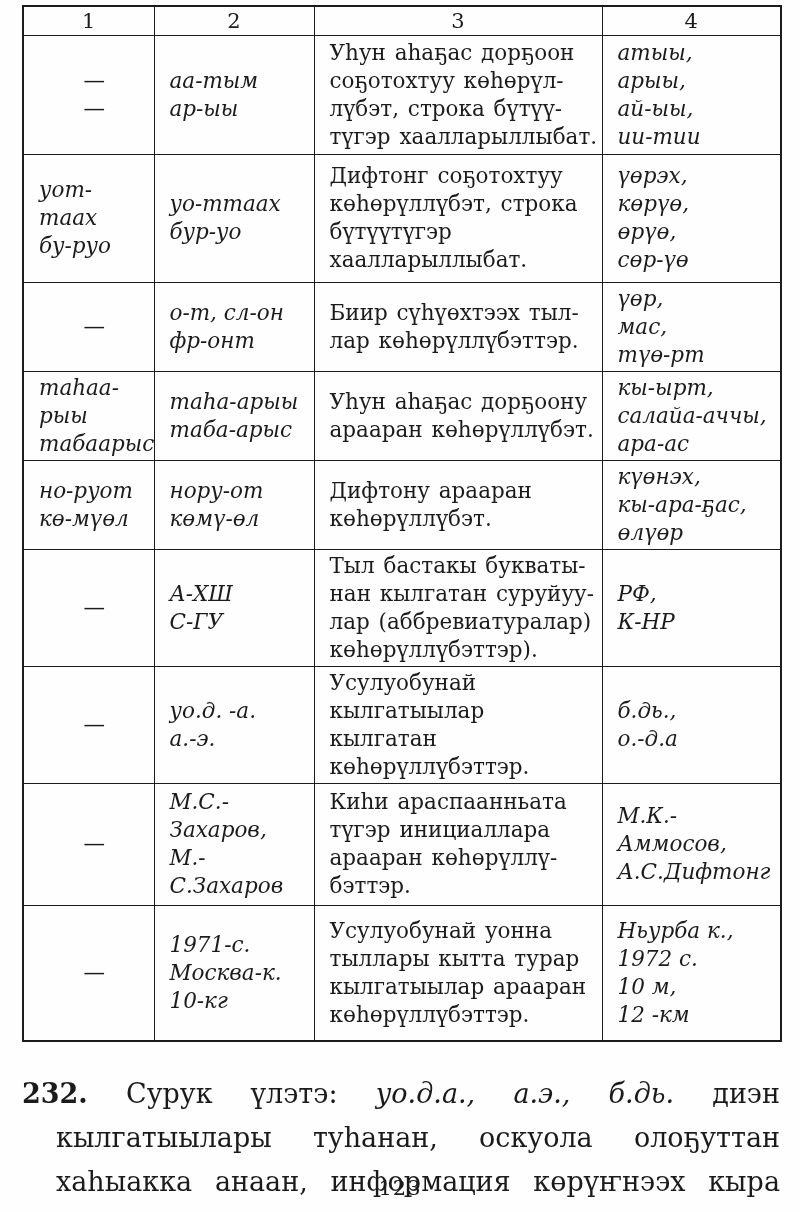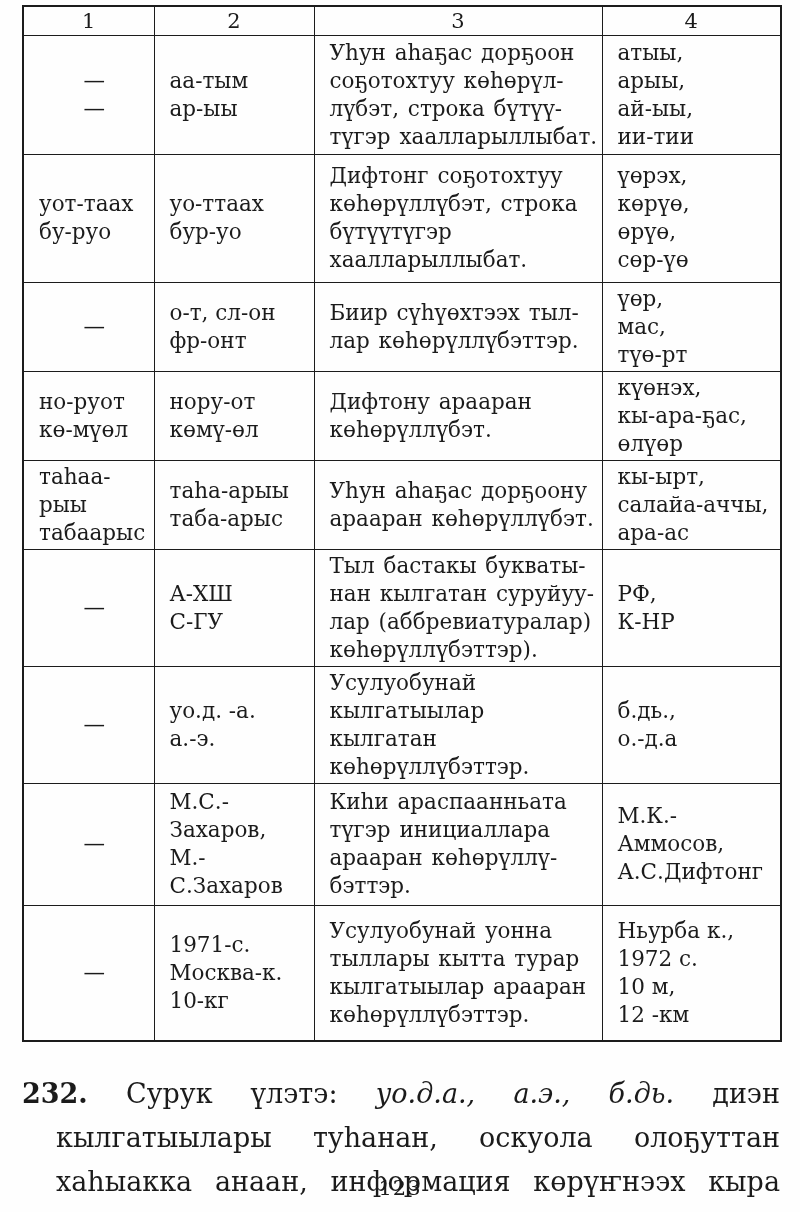--- a/index.html
+++ b/index.html
@@ -33,21 +33,21 @@
   table.rules th:nth-child(1), table.rules td:nth-child(1) { width: 131px; }
   table.rules th:nth-child(2), table.rules td:nth-child(2) { width: 160px; }
   table.rules th:nth-child(3), table.rules td:nth-child(3) { width: 288px; }
   table.rules th:nth-child(4), table.rules td:nth-child(4) { width: 179px; }
   table.rules td {
     white-space: pre-line;
     font-size: 21.5px;
     line-height: 28px;
     padding: 2px 4px 2px 15px;
   }
-  td.col1, td.col2, td.col4 { }
+  td.col1, td.col2, td.col4 { font-style: italic; }
   td.col3 {
     font-style: normal;
     padding-left: 12px;
     word-spacing: 2px;
   }
   td.col4 { padding-left: 11px; }
   td.dash { text-align: center; font-style: normal; }
   .exercise {
     margin: 30px 5px 0 22px;
     width: 758px;
@@ -117,40 +117,40 @@
           <td class="col1 dash">—</td>
           <td class="col2">о-т, сл-он
 фр-онт</td>
           <td class="col3">Биир сүһүөхтээх тыл-
 лар көһөрүллүбэттэр.</td>
           <td class="col4">үөр,
 мас,
 түө-рт</td>
         </tr>
         <tr style="height: 85px;">
+          <td class="col1">таһаа-рыы
+табаарыс</td>
+          <td class="col2">таһа-арыы
+таба-арыс</td>
+          <td class="col3">Уһун аһаҕас дорҕоону
+арааран көһөрүллүбэт.</td>
+          <td class="col4">кы-ырт,
+салайа-аччы,
+ара-ас</td>
+        </tr>
+        <tr style="height: 85px;">
           <td class="col1">но-руот
 кө-мүөл</td>
           <td class="col2">нору-от
 көмү-өл</td>
           <td class="col3">Дифтону арааран
 көһөрүллүбэт.</td>
           <td class="col4">күөнэх,
 кы-ара-ҕас,
 өлүөр</td>
-        </tr>
-        <tr style="height: 85px;">
-          <td class="col1">таһаа-рыы
-табаарыс</td>
-          <td class="col2">таһа-арыы
-таба-арыс</td>
-          <td class="col3">Уһун аһаҕас дорҕоону
-арааран көһөрүллүбэт.</td>
-          <td class="col4">кы-ырт,
-салайа-аччы,
-ара-ас</td>
         </tr>
         <tr style="height: 113px;">
           <td class="col1 dash">—</td>
           <td class="col2">А-ХШ
 С-ГУ</td>
           <td class="col3">Тыл бастакы букваты-
 нан кылгатан суруйуу-
 лар (аббревиатуралар)
 көһөрүллүбэттэр).</td>
           <td class="col4">РФ,

